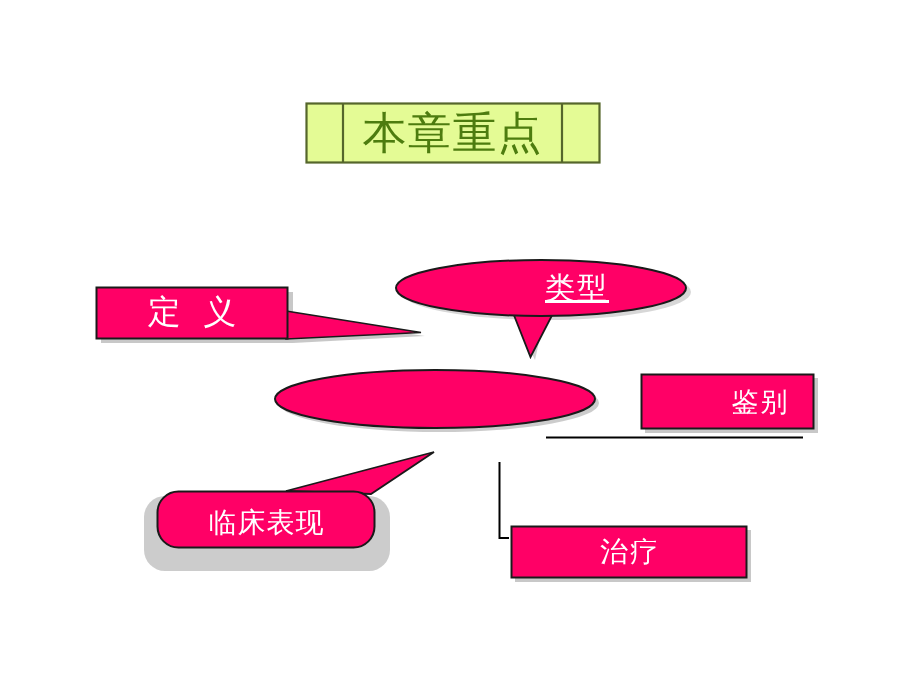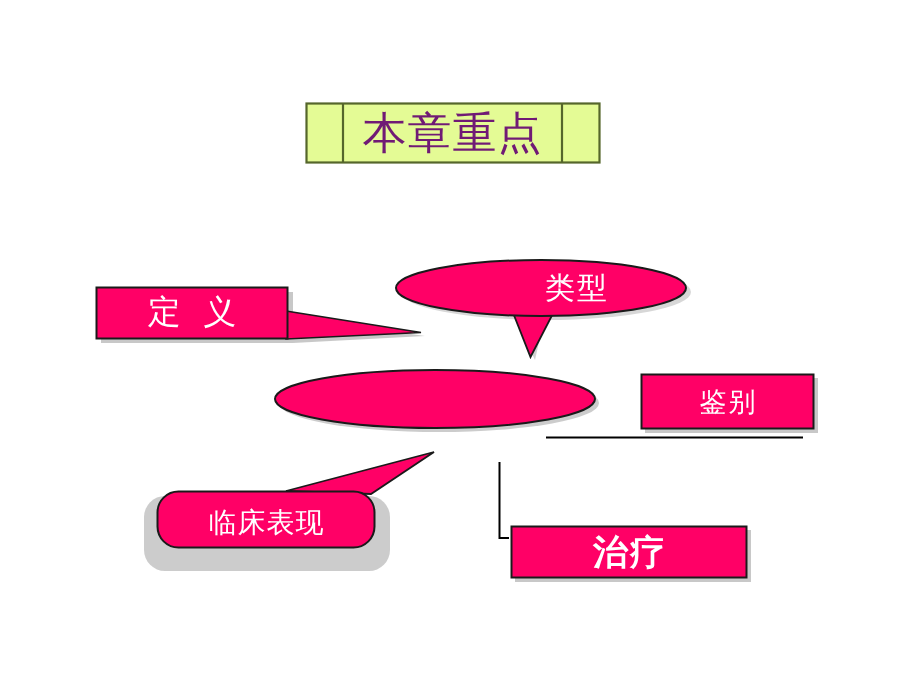--- a/index.html
+++ b/index.html
@@ -36,21 +36,21 @@
     pointer-events: none;
     font-family: "DejaVu Sans", "Liberation Sans", sans-serif;
     font-weight: 400;
   }
   
   #title-text {
     left: 343px;
     top: 103px;
     width: 219px;
     height: 60px;
-    color: #701a75;
+    color: #4d7c0f;
     font-size: 44px;
     letter-spacing: 1px;
   }
   
   .pink-label {
     color: #ffffff;
   }
   #label-dingyi {
     left: 96px;
     top: 287px;
@@ -64,57 +64,58 @@
     left: 396px;
     top: 261px;
     width: 290px;
     height: 54px;
     font-size: 30px;
     letter-spacing: 2px;
     text-indent: 2px;
     justify-content: center;
     padding-left: 70px;
     box-sizing: border-box;
+    text-decoration: underline;
   }
   #label-shimian {
     left: 275px;
     top: 370px;
     width: 320px;
     height: 58px;
     font-size: 34px;
     letter-spacing: 10px;
     text-indent: 10px;
   }
   #label-jianbie {
     left: 641px;
     top: 374px;
     width: 173px;
     height: 55px;
     font-size: 27px;
     letter-spacing: 2px;
     text-indent: 2px;
+    padding-left: 32px;
   }
   #label-linchuang {
     left: 157px;
     top: 491px;
     width: 218px;
     height: 63px;
     font-size: 28px;
     letter-spacing: 1px;
     text-indent: 1px;
   }
   #label-zhiliao {
     left: 511px;
     top: 526px;
     width: 236px;
     height: 52px;
-    font-size: 35px;
+    font-size: 28px;
     letter-spacing: 2px;
     text-indent: 2px;
-    font-weight: bold;
   }
 </style>
 </head>
 <body>
 
 <div id="slide">
 
   <svg id="slide-svg" viewBox="0 0 920 690">
 
     <g>

